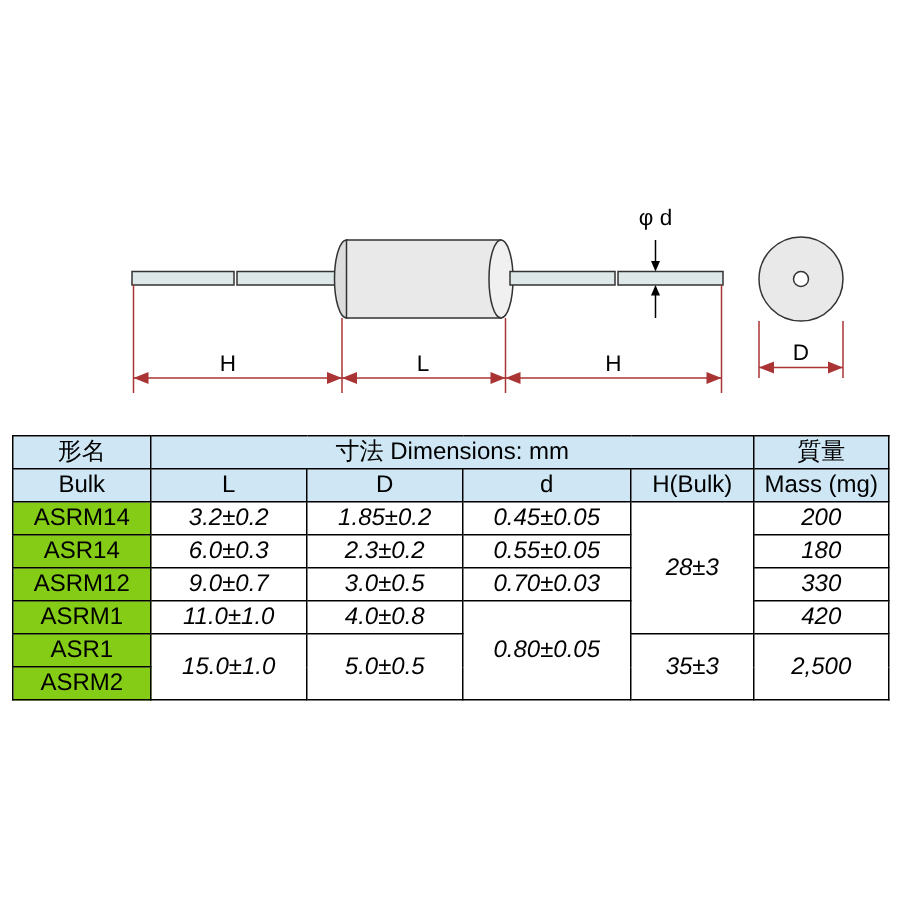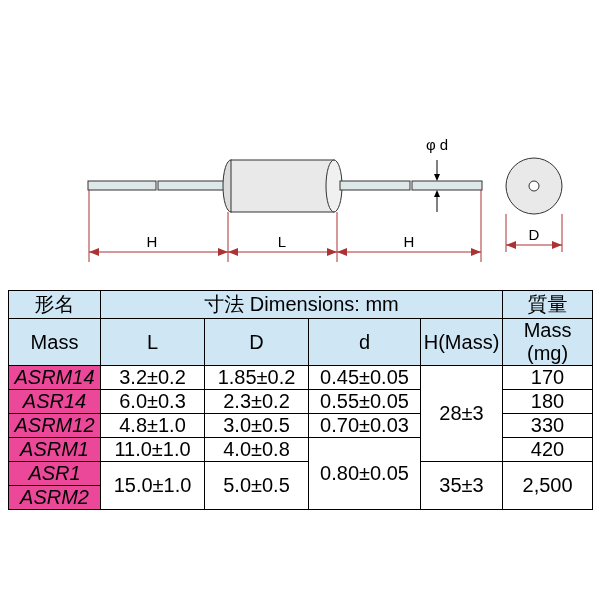--- a/index.html
+++ b/index.html
@@ -47,40 +47,40 @@
   #spec-table-wrap {
     position: absolute;
     left: 8px;
     top: 290px;
     width: 584px;
   }
   table.spec {
     border-collapse: collapse;
     table-layout: fixed;
     width: 584px;
-    font-size: 20px;
+    font-size: 16px;
   }
   table.spec td, table.spec th {
     border: 1px solid #000000;
     text-align: center;
     vertical-align: middle;
     padding: 0;
     height: 21px;
     font-weight: normal;
     font-family: "Liberation Sans", sans-serif;
   }
   .hdr-blue {
     background: #cfe7f5;
   }
   td.type-cell {
-    background: #ec4899;
-    font-style: italic;
+    background: #84cc16;
   }
   td.data-cell {
     background: #ffffff;
+    font-style: italic;
   }
   .col-type { width: 92px; }
   .col-l    { width: 104px; }
   .col-d    { width: 104px; }
   .col-d2   { width: 112px; }
   .col-h    { width: 82px; }
   .col-mass { width: 90px; }
 </style>
 </head>
 <body>
@@ -167,48 +167,48 @@
         <col class="col-h">
         <col class="col-mass">
       </colgroup>
       <tbody>
         <tr>
           <th class="hdr-blue">形名</th>
           <th class="hdr-blue" colspan="4">寸法 Dimensions: mm</th>
           <th class="hdr-blue">質量</th>
         </tr>
         <tr>
-          <th class="hdr-blue">Mass</th>
+          <th class="hdr-blue">Bulk</th>
           <th class="hdr-blue">L</th>
           <th class="hdr-blue">D</th>
           <th class="hdr-blue">d</th>
-          <th class="hdr-blue">H(Mass)</th>
+          <th class="hdr-blue">H(Bulk)</th>
           <th class="hdr-blue">Mass (mg)</th>
         </tr>
 
         <tr>
           <td class="type-cell">ASRM14</td>
           <td class="data-cell">3.2±0.2</td>
           <td class="data-cell">1.85±0.2</td>
           <td class="data-cell">0.45±0.05</td>
           <td class="data-cell" rowspan="4">28±3</td>
-          <td class="data-cell">170</td>
+          <td class="data-cell">200</td>
         </tr>
 
         <tr>
           <td class="type-cell">ASR14</td>
           <td class="data-cell">6.0±0.3</td>
           <td class="data-cell">2.3±0.2</td>
           <td class="data-cell">0.55±0.05</td>
           <td class="data-cell">180</td>
         </tr>
 
         <tr>
           <td class="type-cell">ASRM12</td>
-          <td class="data-cell">4.8±1.0</td>
+          <td class="data-cell">9.0±0.7</td>
           <td class="data-cell">3.0±0.5</td>
           <td class="data-cell">0.70±0.03</td>
           <td class="data-cell">330</td>
         </tr>
 
         <tr>
           <td class="type-cell">ASRM1</td>
           <td class="data-cell">11.0±1.0</td>
           <td class="data-cell">4.0±0.8</td>
           <td class="data-cell" rowspan="3">0.80±0.05</td>

